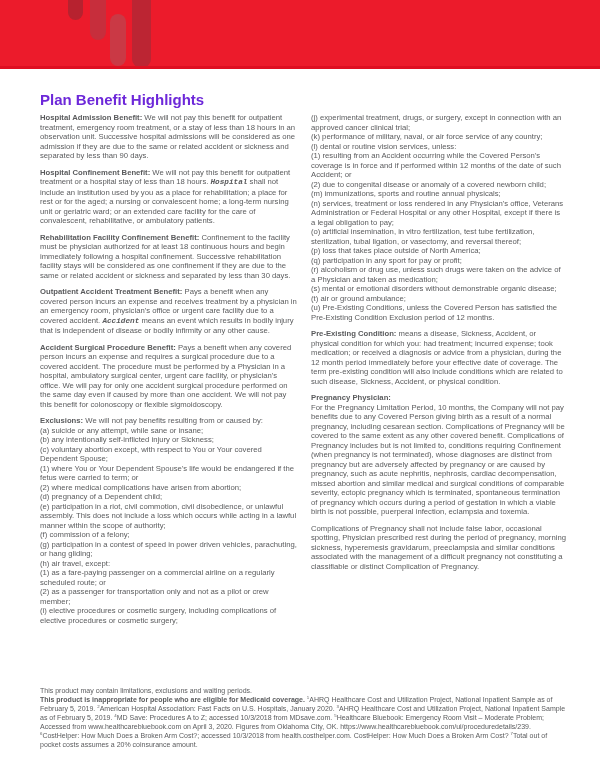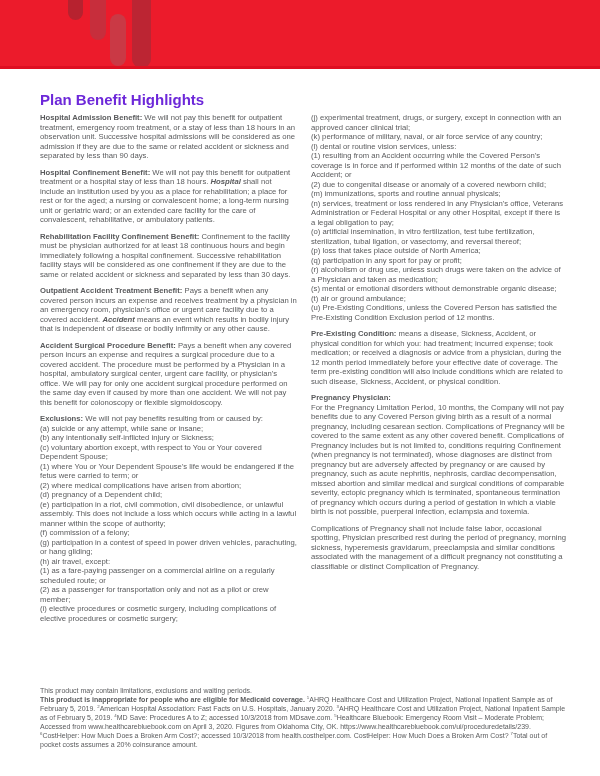--- a/index.html
+++ b/index.html
@@ -34,21 +34,21 @@
     margin-bottom:5px;
   }
   .cols { display:flex; gap:14px; margin-top:2px; }
   .col { font-size:7.7px; line-height:9.5px; color:#5a5b5d; }
   .col.left  { width:258px; }
   .col.right { width:256px; }
   .block { margin-bottom:7px; }
   .block.gap { margin-top:0; }
   .block.tight { margin-bottom:0; }
   .b  { font-weight:bold; }
-  .bi { font-weight:bold; font-style:italic; }
+  .bi { font-weight:bold; font-style:italic;font-family:Liberation Mono, monospace; }
   sup { font-size:0.62em; vertical-align:super; line-height:0; }
   
   .footer {
     position:absolute;
     left:40px; right:34px; top:686px;
     font-size:7px; line-height:9px;
     color:#5a5b5d;
   }
 </style>
 </head>

